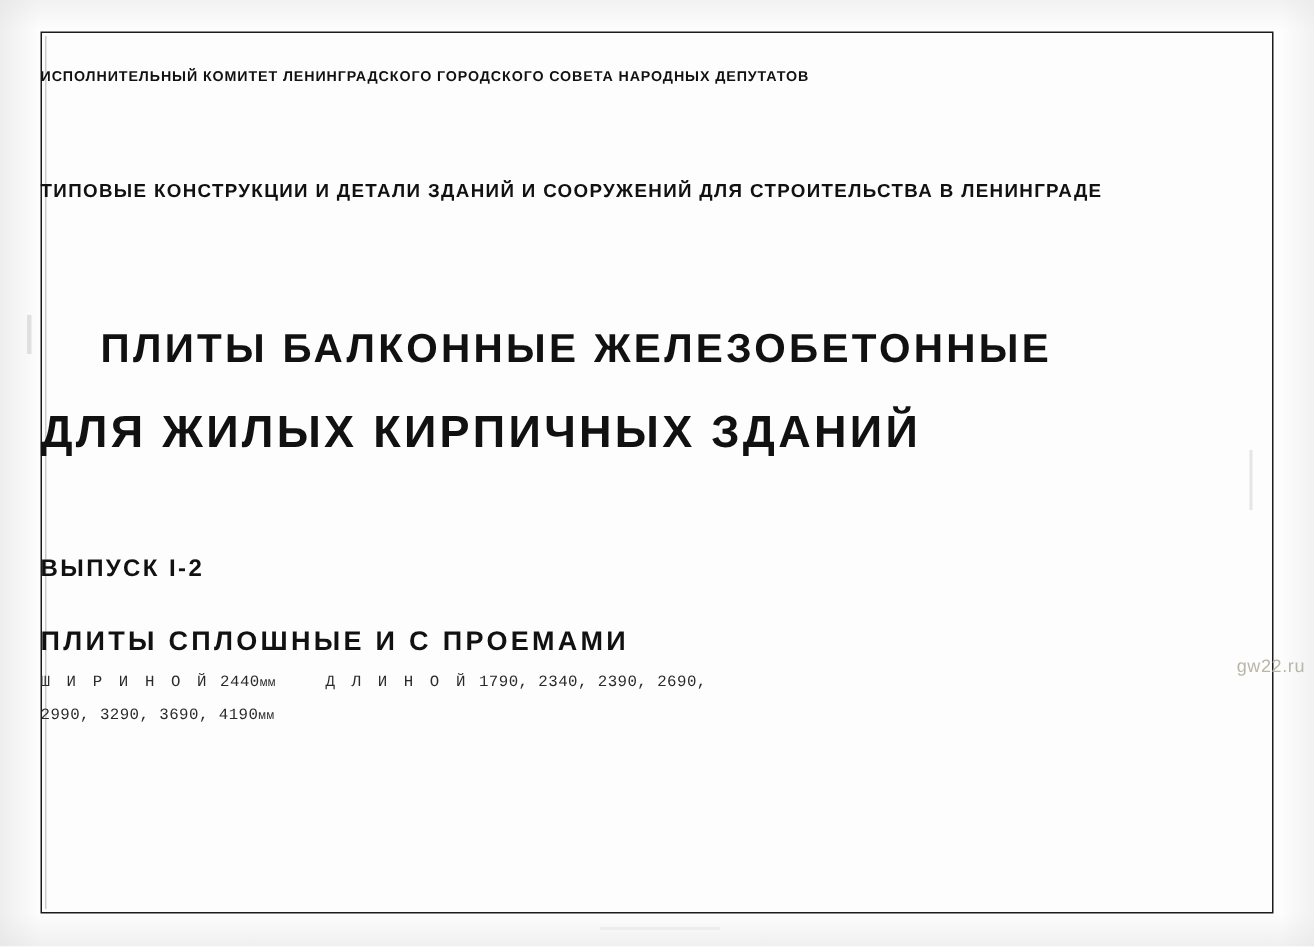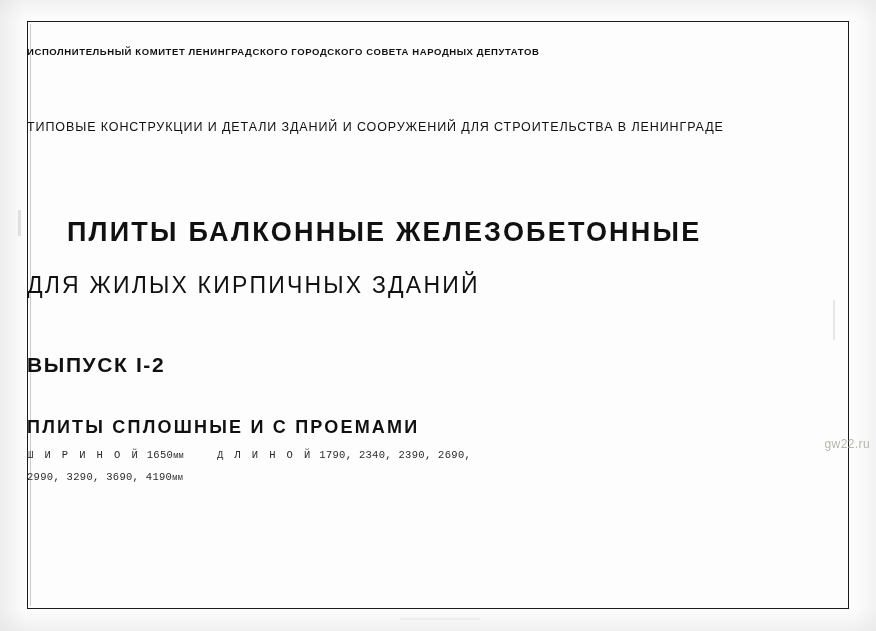--- a/index.html
+++ b/index.html
@@ -80,21 +80,21 @@
     position: absolute;
     top: 47px;
     font-size: 9.5px;
     font-weight: bold;
     letter-spacing: 0.6px;
   }
   .subject-line {
     position: absolute;
     top: 99px;
     font-size: 12.5px;
-    font-weight: normal;
+    font-weight: bold;
     letter-spacing: 0.9px;
   }
 
   .series-line {
     position: absolute;
     top: 145px;
     font-size: 27px;
     font-weight: bold;
     letter-spacing: 1.6px;
   }
@@ -102,29 +102,29 @@
     position: absolute;
     top: 196px;
     font-size: 27px;
     font-weight: bold;
     letter-spacing: 2.2px;
     margin-left: 40px;
   }
   .title-line2 {
     position: absolute;
     top: 251px;
-    font-size: 23px;
-    font-weight: normal;
+    font-size: 30px;
+    font-weight: bold;
     letter-spacing: 2.2px;
   }
 
   .issue-line {
     position: absolute;
-    top: 332px;
-    font-size: 21px;
+    top: 350px;
+    font-size: 16px;
     font-weight: bold;
     letter-spacing: 1.6px;
   }
   .issue-title {
     position: absolute;
     top: 396px;
     font-size: 18px;
     font-weight: bold;
     letter-spacing: 2.2px;
   }
@@ -201,21 +201,21 @@
     <div class="line title-line1">ПЛИТЫ  БАЛКОННЫЕ  ЖЕЛЕЗОБЕТОННЫЕ</div>
 
     <div class="line title-line2">ДЛЯ  ЖИЛЫХ  КИРПИЧНЫХ  ЗДАНИЙ</div>
 
     <div class="line issue-line">ВЫПУСК I-2</div>
 
     <div class="line issue-title">ПЛИТЫ   СПЛОШНЫЕ   И   С   ПРОЕМАМИ</div>
 
     <div class="line dims-line1">
       <span class="lbl">Ш И Р И Н О Й</span>
-      <span>1650</span><span class="unit">мм</span>
+      <span>2440</span><span class="unit">мм</span>
       &nbsp;&nbsp;&nbsp;
       <span class="lbl">Д Л И Н О Й</span>
       <span>1790,  2340,  2390,  2690,</span>
     </div>
 
     <div class="line dims-line2">
       <span>2990,  3290,  3690,   4190</span><span class="unit">мм</span>
     </div>
 
   </div>

